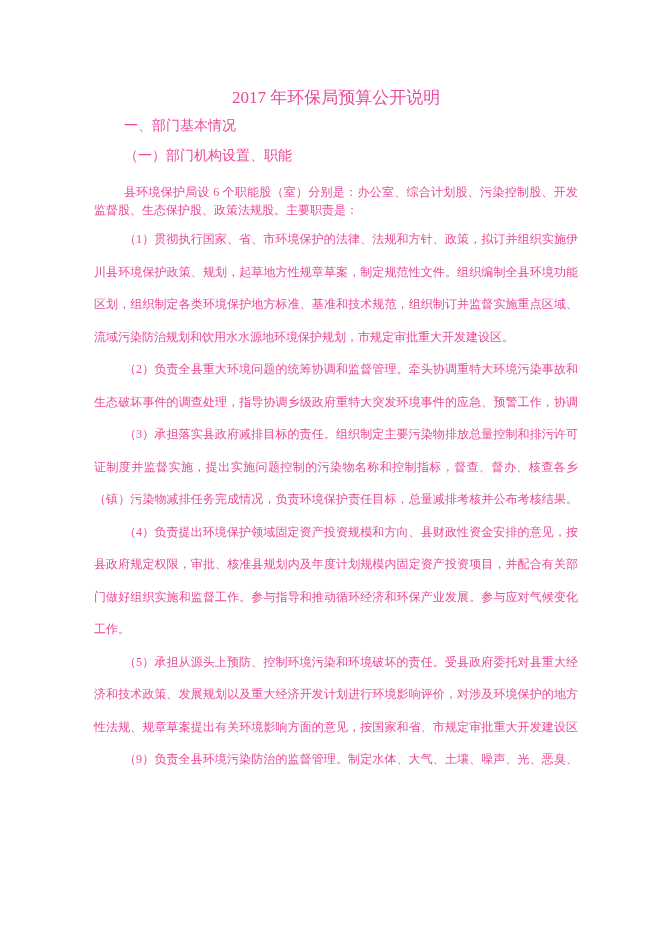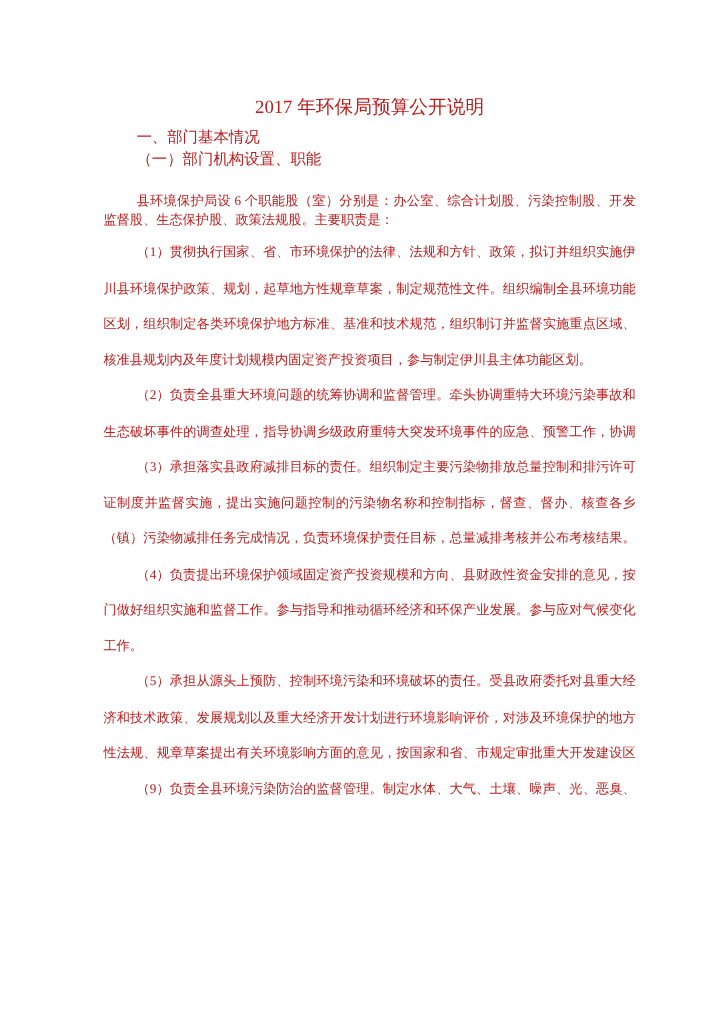--- a/index.html
+++ b/index.html
@@ -7,42 +7,42 @@
     padding: 0;
     background: #ffffff;
   }
   .page {
     position: relative;
     width: 662px;
     height: 936px;
     background: #ffffff;
     overflow: hidden;
     font-family: "Liberation Serif", "DejaVu Serif", serif;
-    color: #b91c1c;
+    color: #ec4899;
   }
   .content {
     position: absolute;
     left: 94px;
     top: 0;
     width: 484px;
   }
   .doc-title {
     margin-top: 87px;
     font-size: 17px;
     line-height: 22px;
     text-align: center;
     white-space: nowrap;
   }
   .heading {
     font-size: 14px;
     line-height: 20px;
     text-indent: 30px;
   }
   .h1 { margin-top: 7px; }
-  .h2 { margin-top: 0; }
+  .h2 { margin-top: 10px; }
   .intro { margin-top: 18px; }
   .intro .bl { line-height: 17.5px; }
   .duties { margin-top: 4px; }
   .duties .bl { line-height: 32.5px; }
   .bl {
     font-size: 12px;
     text-align: justify;
   }
   .full { text-align-last: justify; }
   .ind { text-indent: 30px; }
@@ -63,36 +63,37 @@
       <div class="bl full ind">县环境保护局设 6 个职能股（室）分别是：办公室、综合计划股、污染控制股、开发</div>
       <div class="bl">监督股、生态保护股、政策法规股。主要职责是：</div>
     </div>
 
     <div class="duties">
 
       <div>
         <div class="bl full ind">（1）贯彻执行国家、省、市环境保护的法律、法规和方针、政策，拟订并组织实施伊</div>
         <div class="bl full">川县环境保护政策、规划，起草地方性规章草案，制定规范性文件。组织编制全县环境功能</div>
         <div class="bl full">区划，组织制定各类环境保护地方标准、基准和技术规范，组织制订并监督实施重点区域、</div>
-        <div class="bl">核准县规划内及年度计划规模内固定资产投资项目，参与制定伊川县主体功能区划。</div>
+        <div class="bl">流域污染防治规划和饮用水水源地环境保护规划，市规定审批重大开发建设区。</div>
       </div>
 
       <div>
         <div class="bl full ind">（2）负责全县重大环境问题的统筹协调和监督管理。牵头协调重特大环境污染事故和</div>
         <div class="bl full">生态破坏事件的调查处理，指导协调乡级政府重特大突发环境事件的应急、预警工作，协调</div>
       </div>
 
       <div>
         <div class="bl full ind">（3）承担落实县政府减排目标的责任。组织制定主要污染物排放总量控制和排污许可</div>
         <div class="bl full">证制度并监督实施，提出实施问题控制的污染物名称和控制指标，督查、督办、核查各乡</div>
         <div class="bl full">（镇）污染物减排任务完成情况，负责环境保护责任目标，总量减排考核并公布考核结果。</div>
       </div>
 
       <div>
         <div class="bl full ind">（4）负责提出环境保护领域固定资产投资规模和方向、县财政性资金安排的意见，按</div>
+        <div class="bl full">县政府规定权限，审批、核准县规划内及年度计划规模内固定资产投资项目，并配合有关部</div>
         <div class="bl full">门做好组织实施和监督工作。参与指导和推动循环经济和环保产业发展。参与应对气候变化</div>
         <div class="bl">工作。</div>
       </div>
 
       <div>
         <div class="bl full ind">（5）承担从源头上预防、控制环境污染和环境破坏的责任。受县政府委托对县重大经</div>
         <div class="bl full">济和技术政策、发展规划以及重大经济开发计划进行环境影响评价，对涉及环境保护的地方</div>
         <div class="bl full">性法规、规章草案提出有关环境影响方面的意见，按国家和省、市规定审批重大开发建设区</div>
       </div>
 

